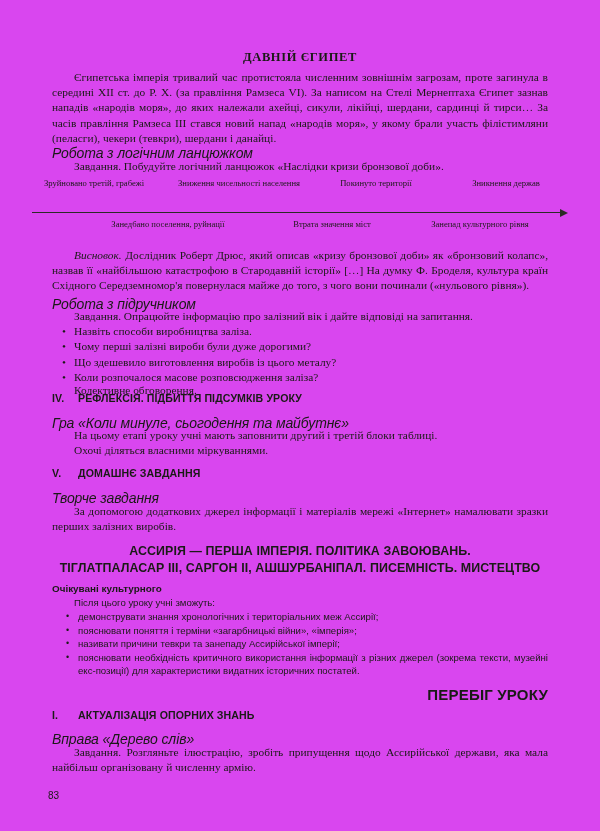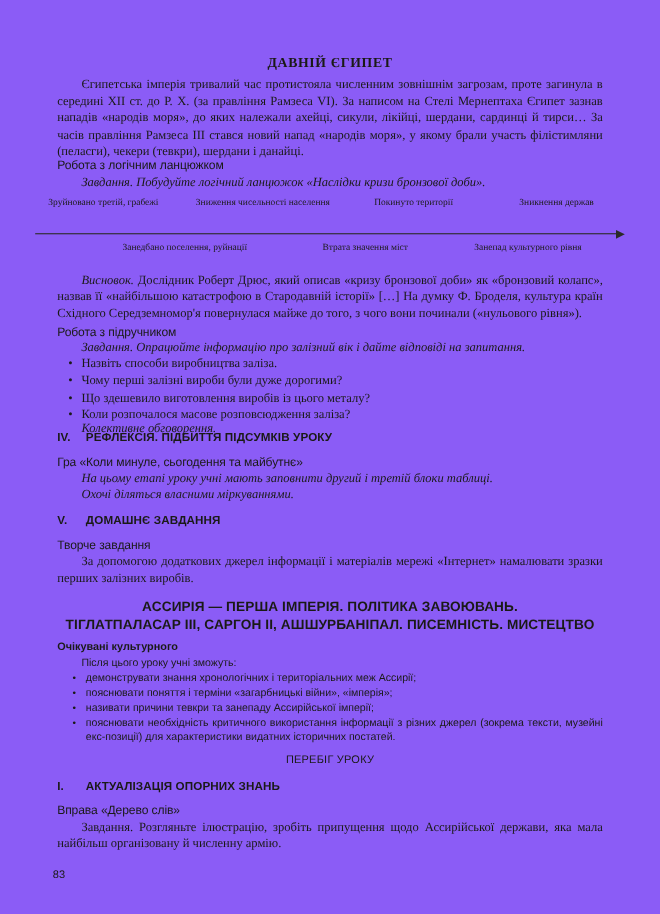--- a/index.html
+++ b/index.html
@@ -5,21 +5,21 @@
 <style>
   html, body {
     margin: 0;
     padding: 0;
     background: #ffffff;
   }
   .page {
     position: relative;
     width: 600px;
     height: 831px;
-    background: #8b5cf6;
+    background: #d946ef;
     color: #1a1a16;
     overflow: hidden;
     font-family: "Liberation Serif", "DejaVu Serif", serif;
   }
 
   .block {
     position: absolute;
     left: 52px;
     width: 496px;
   }
@@ -36,32 +36,32 @@
   p.body-par {
     margin: 0;
     font-size: 11.4px;
     line-height: 15.2px;
     text-align: justify;
     text-indent: 22px;
   }
 
   .italic-head {
     margin: 0;
-    font-size: 11px;
+    font-size: 14px;
+    font-style: italic;
     font-family: "Liberation Sans", "DejaVu Sans", sans-serif;
     letter-spacing: -0.1px;
   }
 
   .task-line {
     margin: 0;
     font-size: 11.4px;
     line-height: 15.2px;
     text-indent: 22px;
     text-align: left;
-    font-style: italic;
   }
 
   
   .chain {
     position: absolute;
     left: 24px;
     width: 552px;
     height: 68px;
   }
   .chain .rowtop,
@@ -160,23 +160,23 @@
   }
   .sans-par {
     font-family: "Liberation Sans", "DejaVu Sans", sans-serif;
     font-size: 9.6px;
     line-height: 13.6px;
     text-indent: 22px;
     margin: 0;
   }
   .center-head {
     font-family: "Liberation Sans", "DejaVu Sans", sans-serif;
-    font-size: 10px;
-    font-weight: 400;
-    text-align: center;
+    font-size: 15px;
+    font-weight: 700;
+    text-align: right;
     letter-spacing: 0.2px;
   }
 
   .page-number {
     position: absolute;
     left: 48px;
     font-family: "Liberation Sans", "DejaVu Sans", sans-serif;
     font-size: 10px;
   }
 </style>

